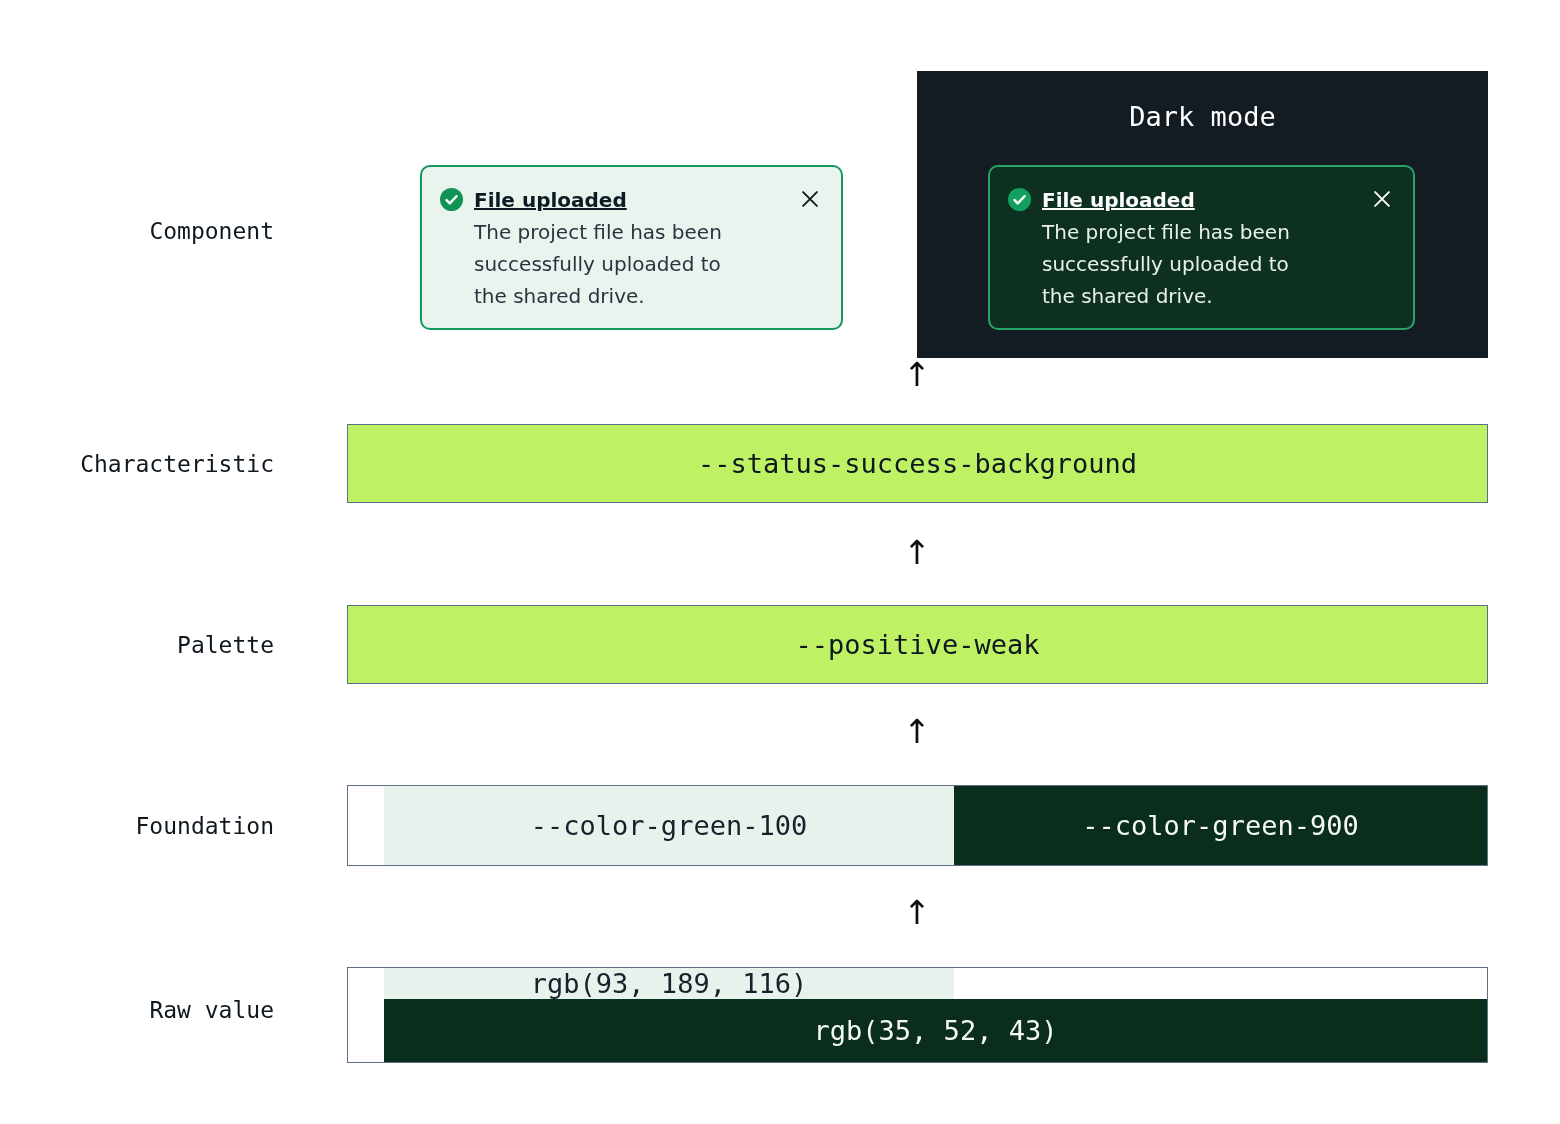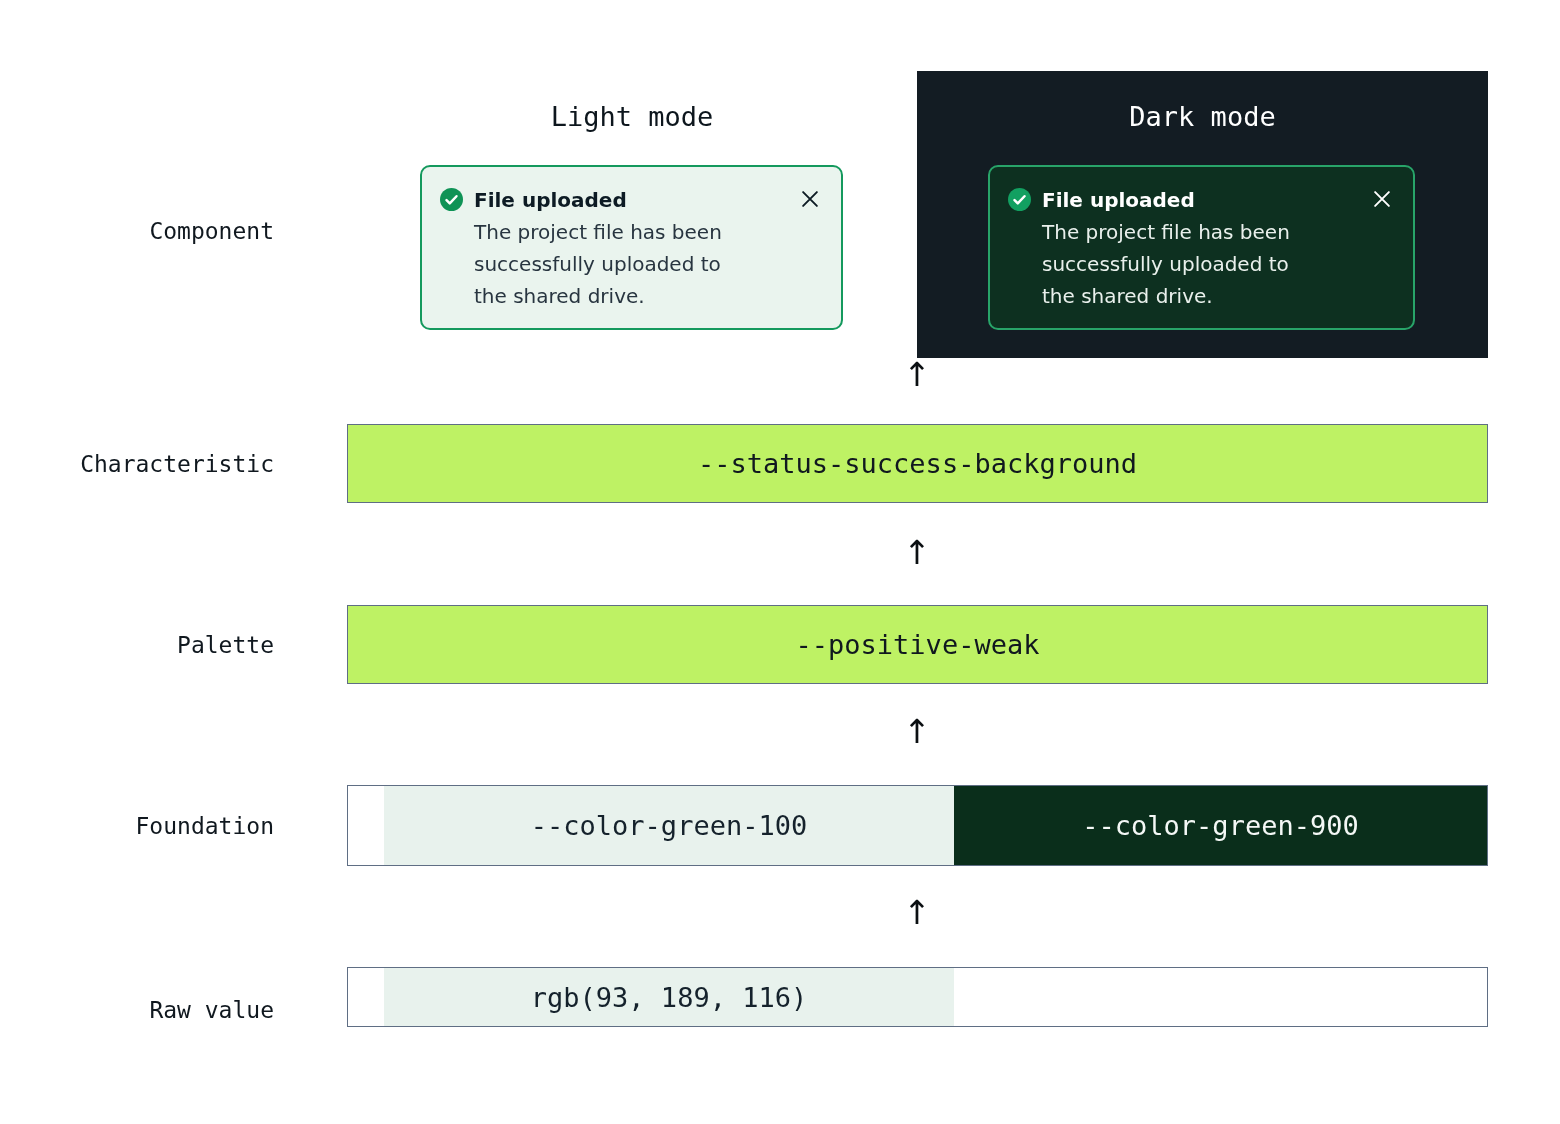--- a/index.html
+++ b/index.html
@@ -40,21 +40,21 @@
     color: #0d1b24;
   }
   .toast.dark {
     left: 988px; width: 427px;
     background: var(--dark-toast-bg, #0d3020);
     border-color: var(--toast-border-dark, #28a469);
     color: #ffffff;
   }
   .toast-check { width: 23px; height: 23px; margin-top: 4px; }
   .toast-title {
-    font-size: 20px; font-weight: bold; line-height: 32px;
+    font-size: 20px; font-weight: bold; line-height: 32px; text-decoration: underline;
   }
   .toast-close {
     background: none; border: none; padding: 0; margin: 0;
     width: 24px; height: 24px; margin-top: 3px; margin-left: auto;
     cursor: pointer; color: inherit; display: block;
   }
   .toast-close svg { width: 22px; height: 22px; display: block; }
   .toast-body {
     grid-column: 2; max-width: 278px;
     font-size: 20px; line-height: 32px;
@@ -99,41 +99,40 @@
 
   .split-box {
     position: absolute; left: 347px; width: 1141px; box-sizing: border-box;
     border: 1.5px solid var(--outline-border, #5f6e84);
     display: flex; align-items: stretch;
     font-family: "DejaVu Sans Mono", monospace;
     font-size: 27px;
     padding-left: 36px;
   }
   .box-foundation { top: 785px; height: 81px; }
-  .box-raw        { top: 967px; height: 60px; }
+  .box-raw        { top: 967px; height: 96px; flex-direction: column; }
   .half {
     display: flex; align-items: center; justify-content: center;
   }
   .half.light {
     width: 570px; flex: none;
     background: var(--light-swatch, #e8f2ed); color: #15222c;
   }
   .half.dark {
     flex: 1;
     background: var(--dark-swatch, #0a2e1b); color: #f4f8f6;
   }
 </style>
 </head>
 <body>
 
 <div class="stage">
 
   <div class="dark-panel"></div>
 
-  <div class="mode-header light">Light mode</div>
   <div class="mode-header dark">Dark mode</div>
 
   <div class="toast light">
     <span class="icon">
       <svg class="toast-check" viewBox="0 0 24 24">
         <circle cx="12" cy="12" r="12" fill="#0f9356"></circle>
         <path d="M6.8 12.6l3.4 3.4 7-7.4" fill="none" stroke="#ffffff" stroke-width="2.6" stroke-linecap="round" stroke-linejoin="round"></path>
       </svg>
     </span>
     <div class="toast-title">File uploaded</div>
@@ -190,15 +189,18 @@
     </div>
     <div class="half dark">
       <span>--color-green-900</span>
     </div>
   </div>
 
   <div class="split-box box-raw">
     <div class="half light">
       <span>rgb(93, 189, 116)</span>
     </div>
+    <div class="half dark">
+      <span>rgb(35, 52, 43)</span>
+    </div>
   </div>
 
 </div>
 
 </body></html>

